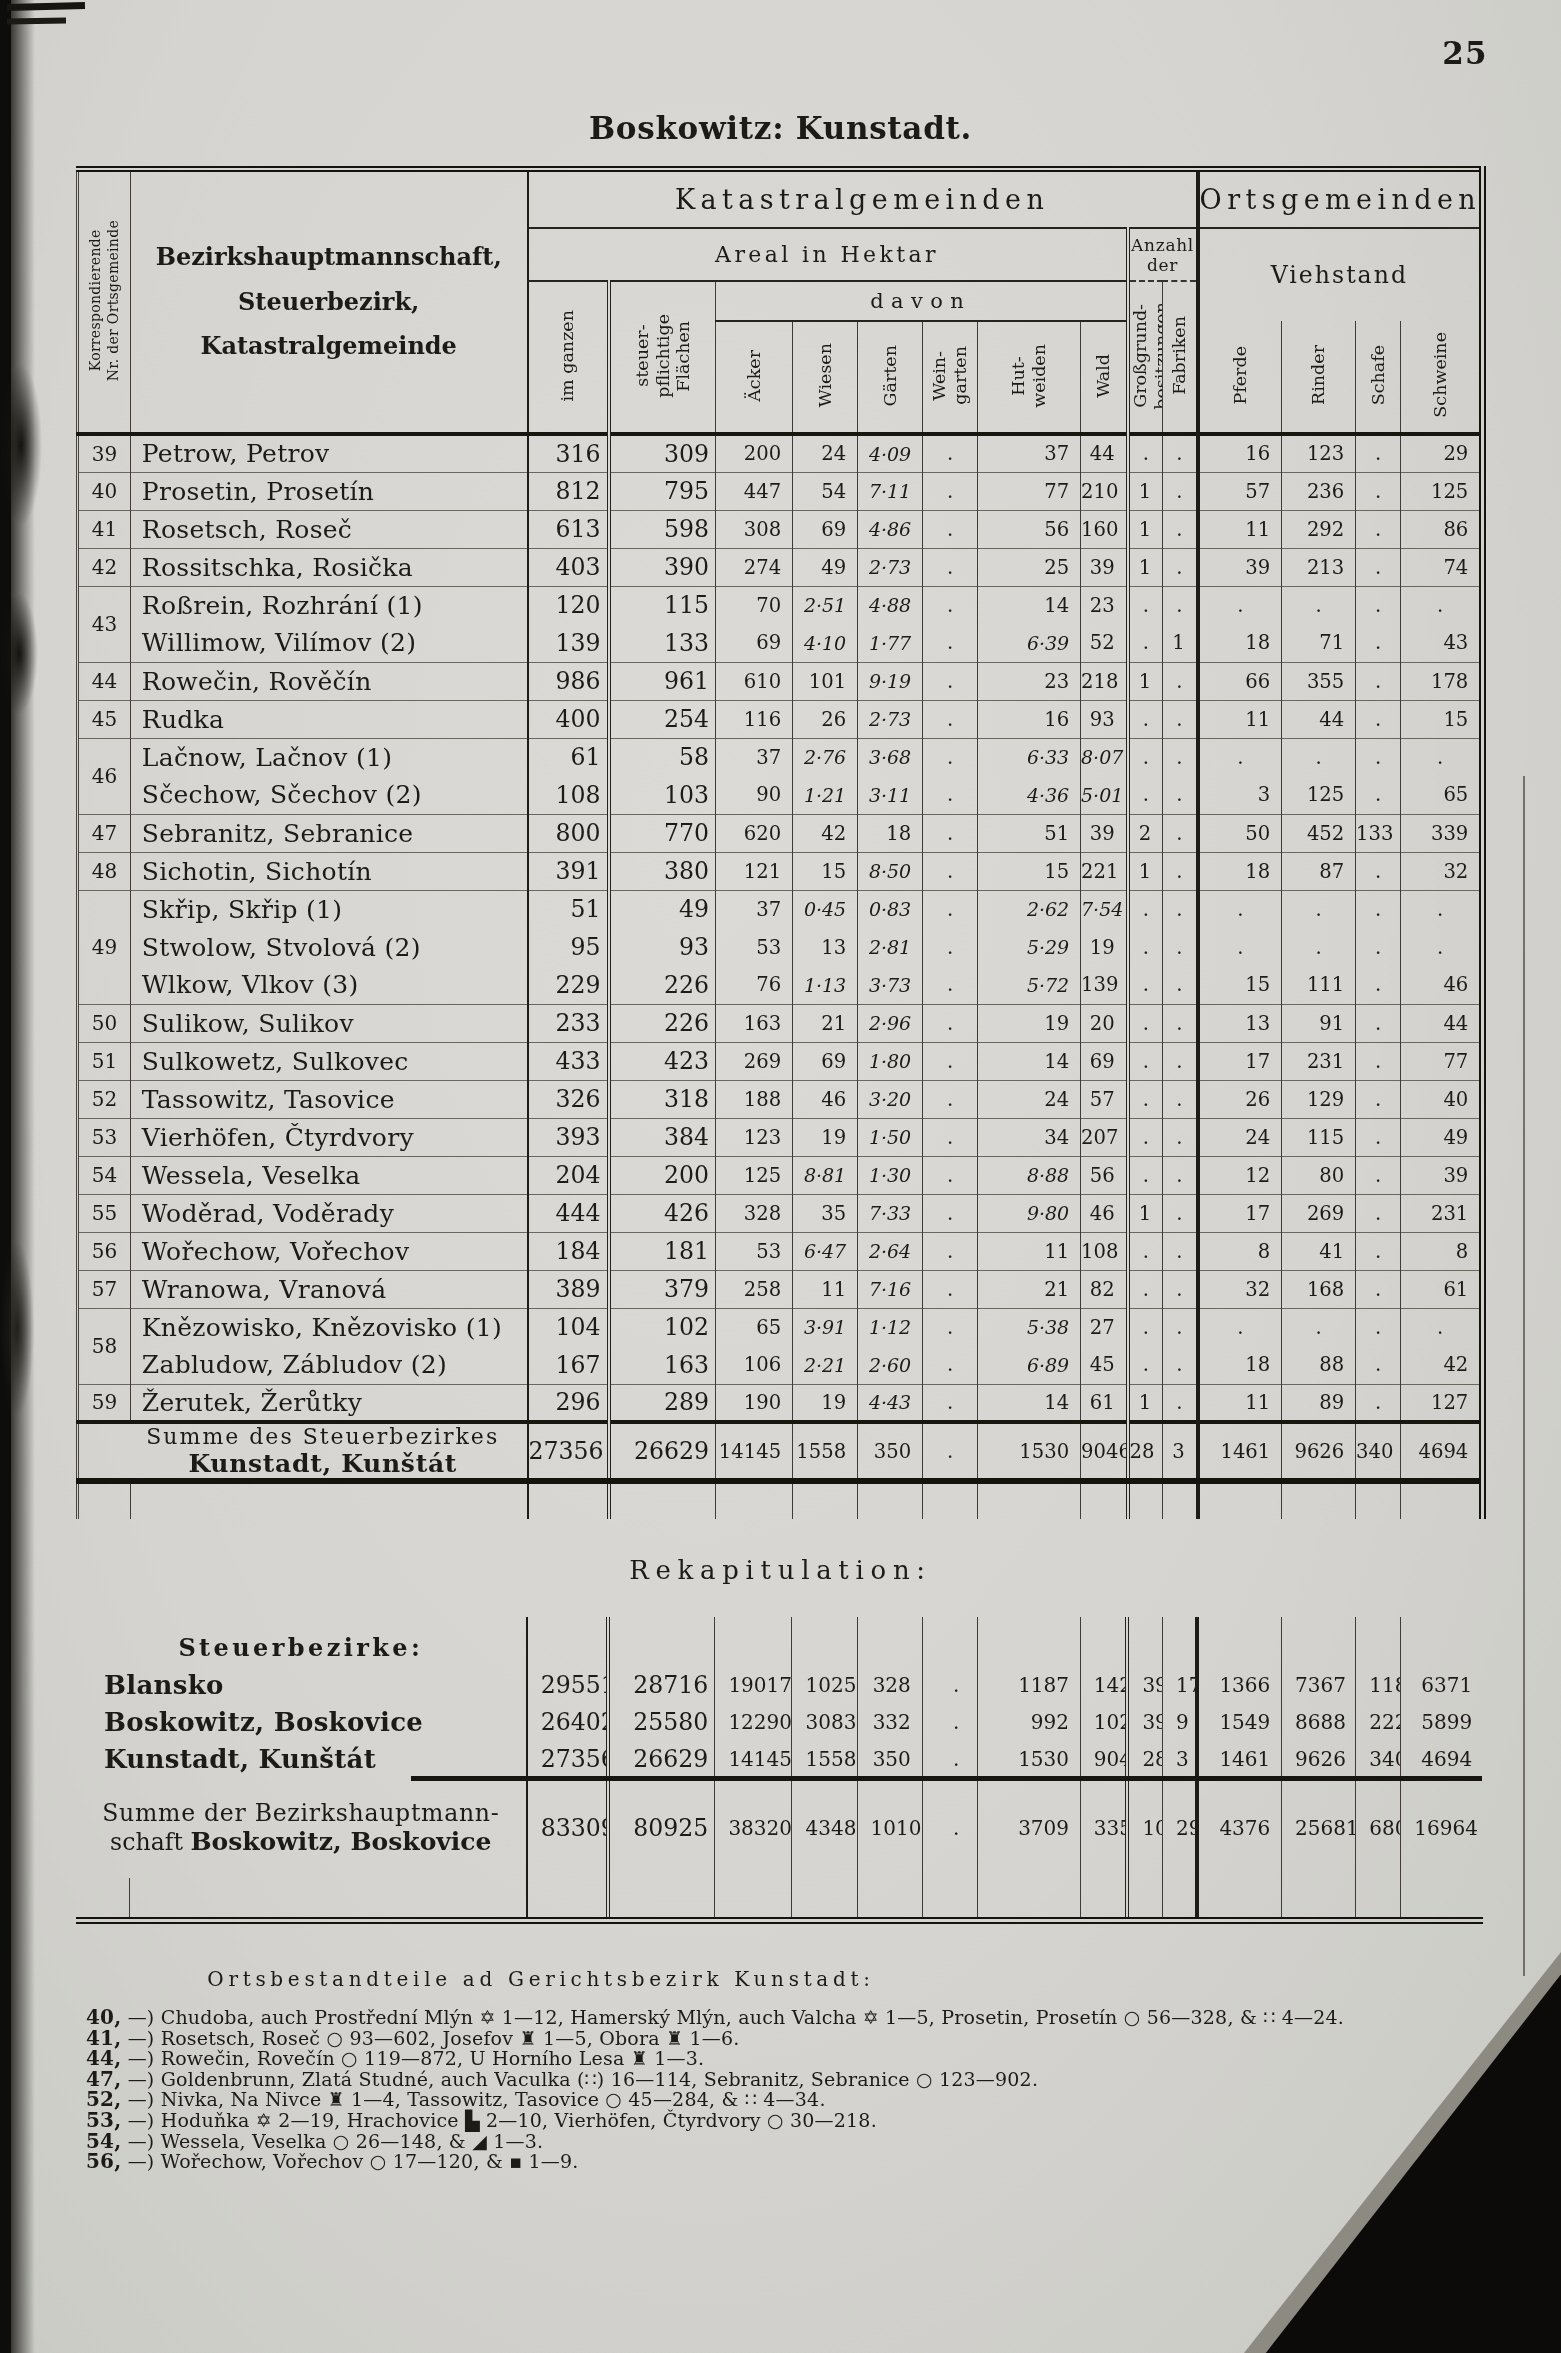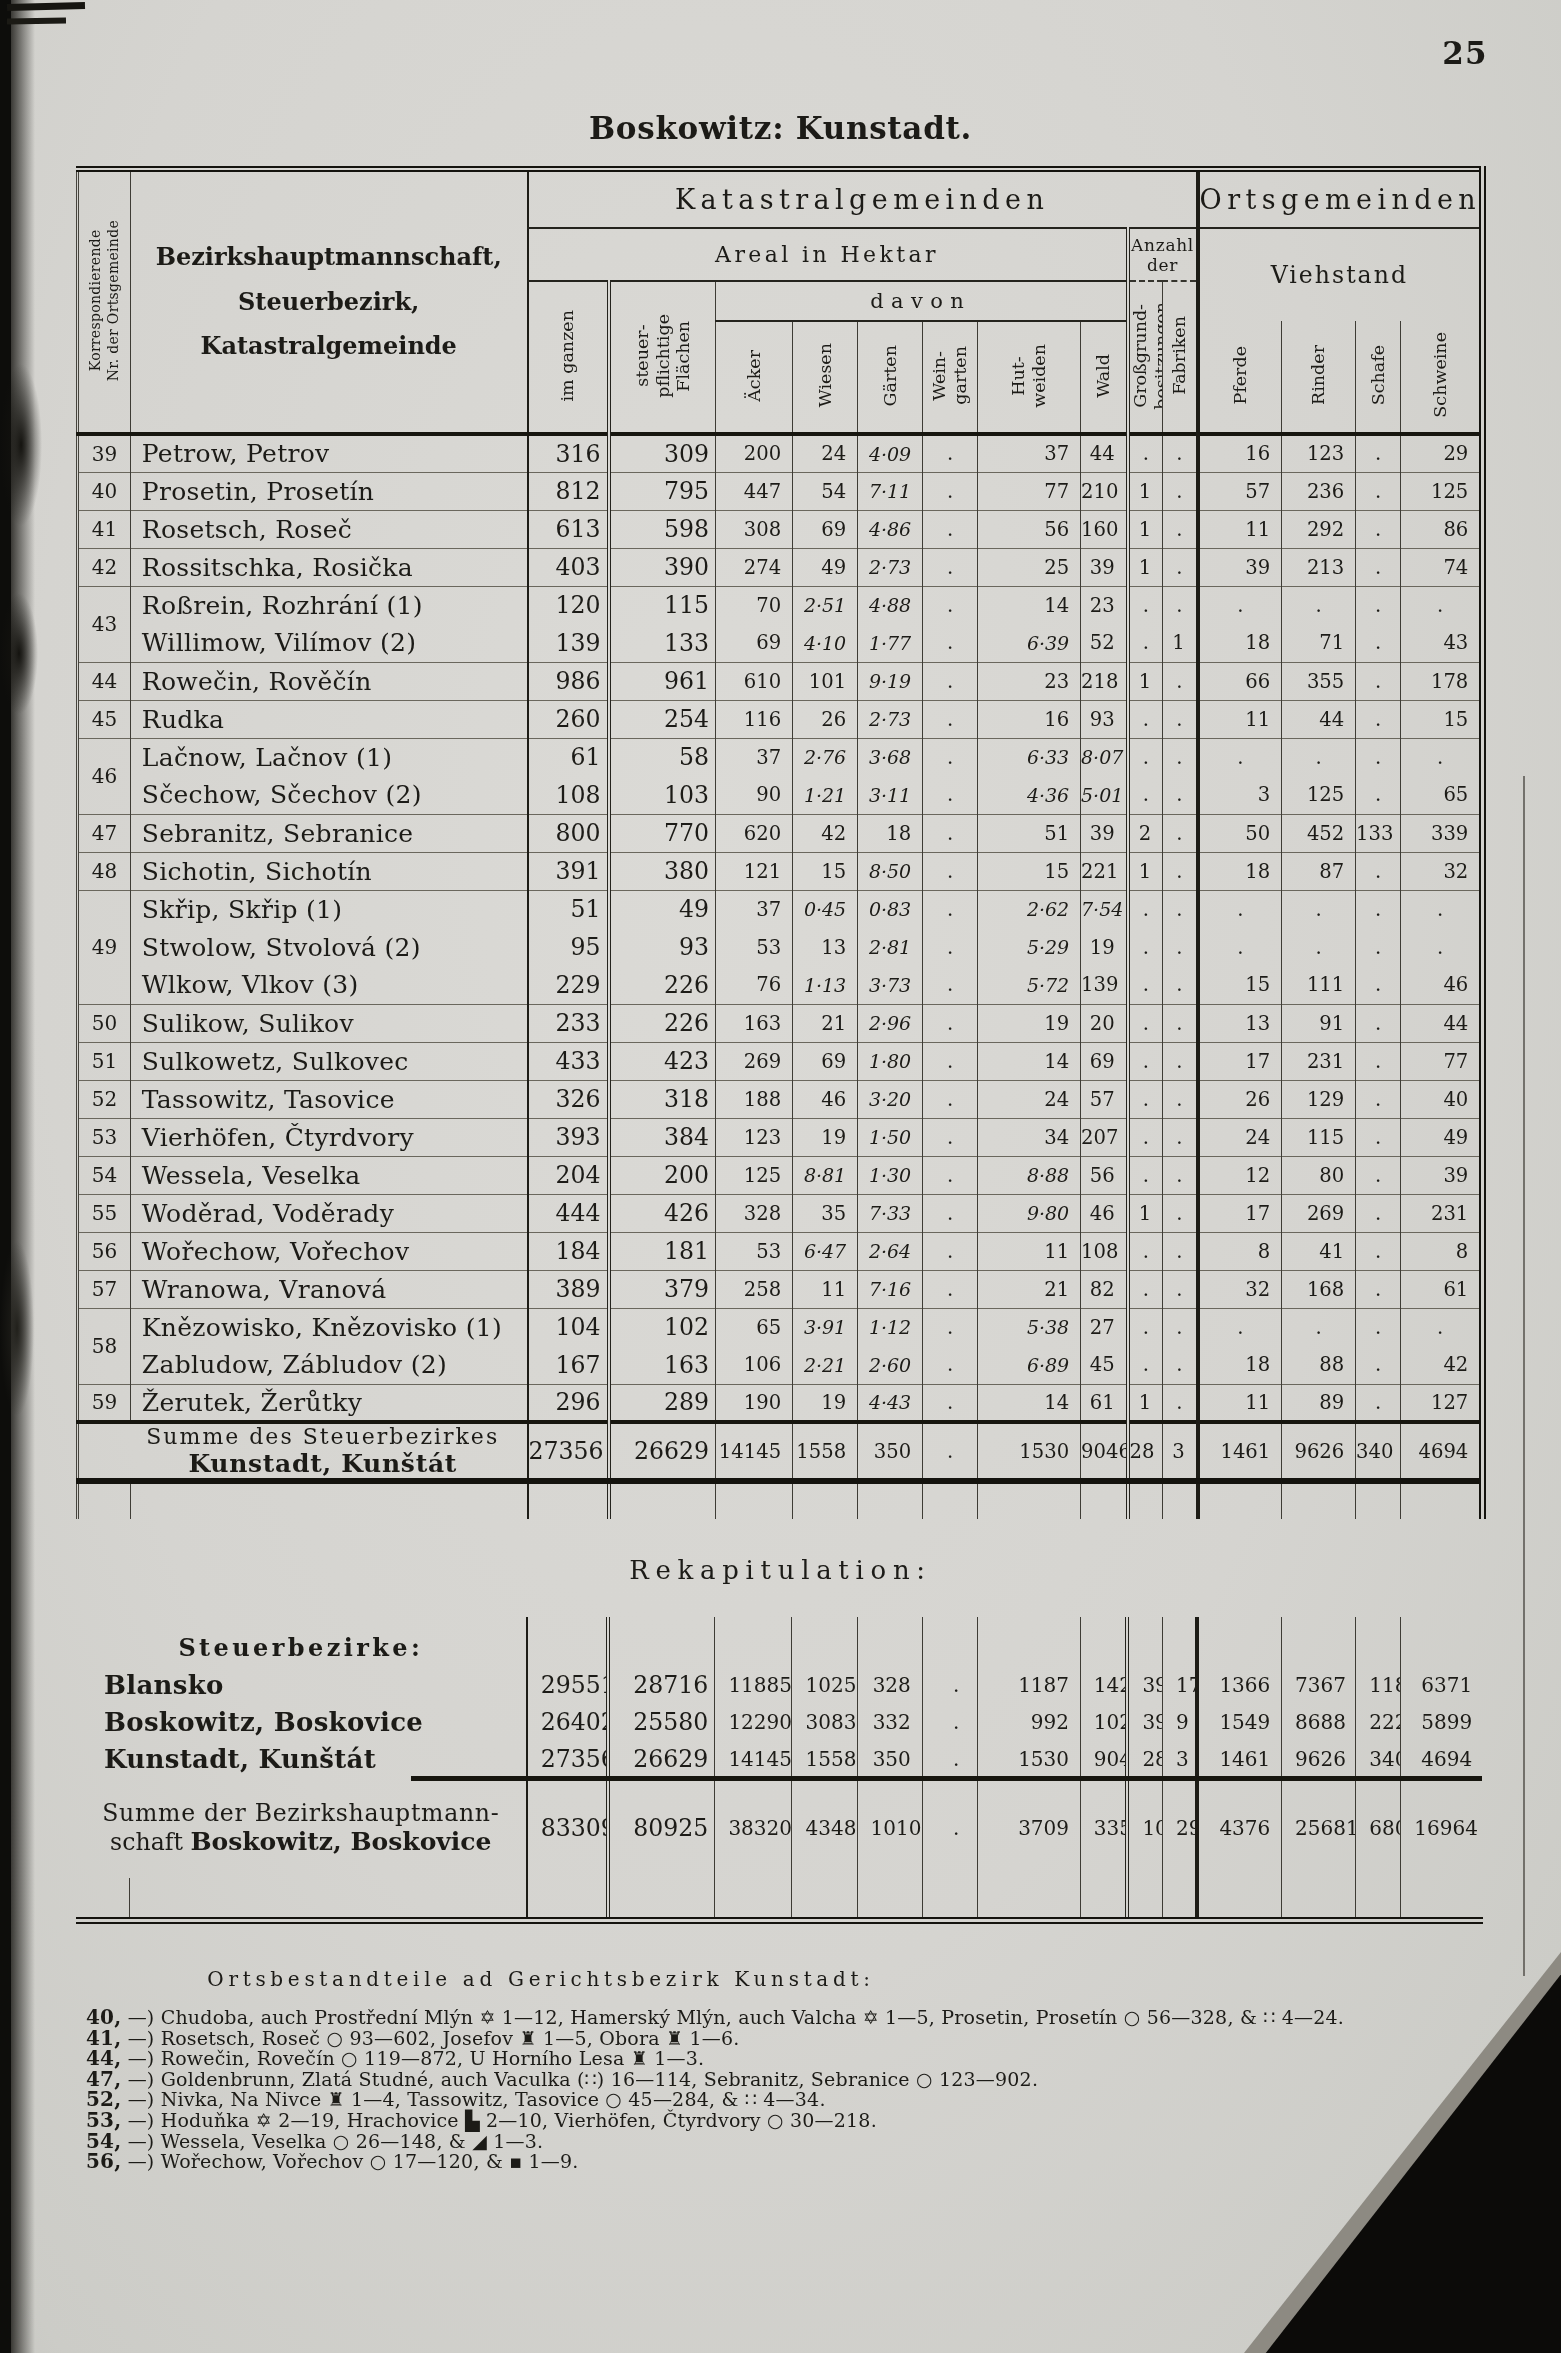--- a/index.html
+++ b/index.html
@@ -309,21 +309,21 @@
           <td class="num c10">1</td>
           <td class="num c11 dot">.</td>
           <td class="num c12">66</td>
           <td class="num c13">355</td>
           <td class="num c14 dot">.</td>
           <td class="num c15">178</td>
         </tr>
         <tr class="sep">
           <td class="nr c0" rowspan="1">45</td>
           <td class="name c1">Rudka</td>
-          <td class="num c2 big2 big">260</td>
+          <td class="num c2 big2 big">400</td>
           <td class="num c3 big2 big">254</td>
           <td class="num c4">116</td>
           <td class="num c5">26</td>
           <td class="num c6 dec">2·73</td>
           <td class="num c7 dot">.</td>
           <td class="num c8">16</td>
           <td class="num c9">93</td>
           <td class="num c10 dot">.</td>
           <td class="num c11 dot">.</td>
           <td class="num c12">11</td>
@@ -727,21 +727,21 @@
           <td class="c11"></td>
           <td class="c12"></td>
           <td class="c13"></td>
           <td class="c14"></td>
           <td class="c15"></td>
         </tr>
         <tr class="rr">
           <td class="rname c0" colspan="2">Blansko</td>
           <td class="num c2 big2 big">29551</td>
           <td class="num c3 big2 big">28716</td>
-          <td class="num c4">11885</td>
+          <td class="num c4">19017</td>
           <td class="num c5">1025</td>
           <td class="num c6">328</td>
           <td class="num c7 dot">.</td>
           <td class="num c8">1187</td>
           <td class="num c9">14291</td>
           <td class="num c10">39</td>
           <td class="num c11">17</td>
           <td class="num c12">1366</td>
           <td class="num c13">7367</td>
           <td class="num c14">118</td>

